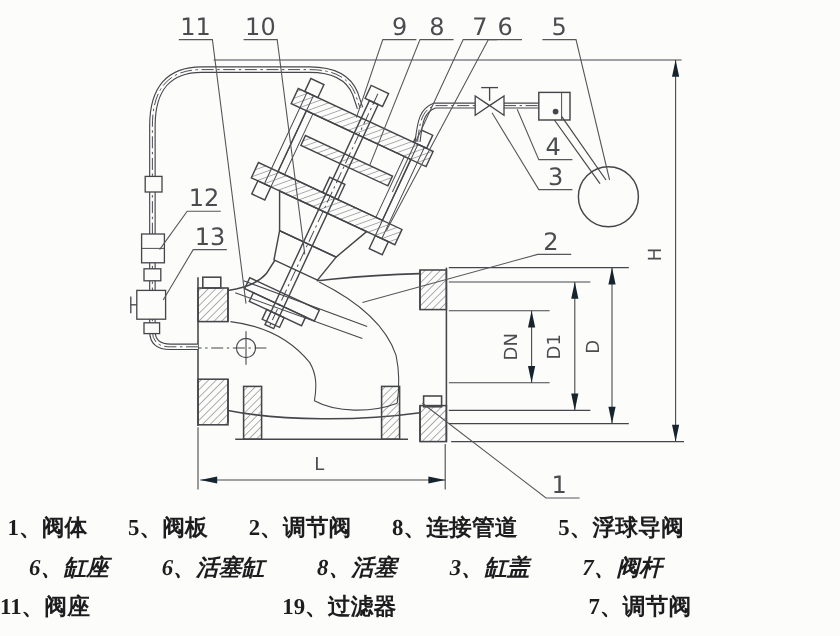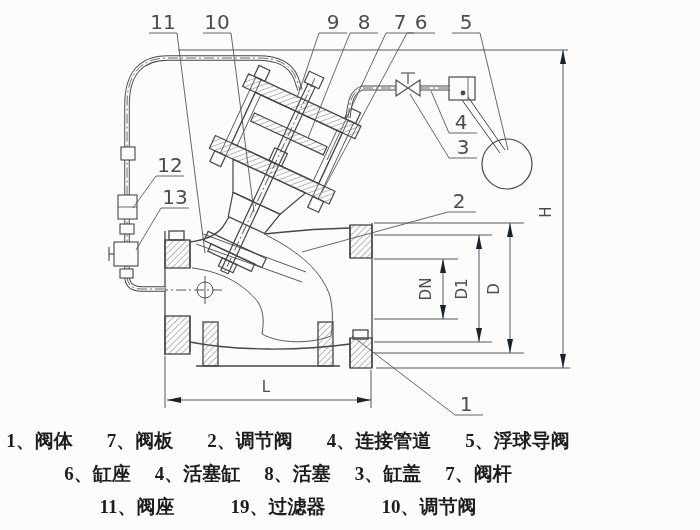--- a/index.html
+++ b/index.html
@@ -8,22 +8,22 @@
     font-family:"Liberation Sans",sans-serif;overflow:hidden;
   }
   .drawing{position:absolute;left:0;top:0;}
   .parts{
     position:absolute;left:0;top:424px;width:576px;
     color:#1d1d1f;font-weight:700;font-size:19px;
     font-family:"Liberation Serif","Liberation Sans",serif;
   }
   .parts-row{display:flex;justify-content:center;line-height:33px;white-space:nowrap;}
   .parts-row.r1{gap:34px;}
-  .parts-row.r2{gap:24px;}
-  .parts-row.r3{gap:56px;}
+  .parts-row.r2{gap:44px;font-style:italic;}
+  .parts-row.r3{gap:56px;justify-content:space-between;}
   text{font-family:"DejaVu Sans","Liberation Sans",sans-serif;fill:#4b4c50;}
   .callout-num{font-size:20px;}
   .dim-letter{font-size:15px;}
 </style>
 </head>
 <body>
 
 <div class="stage">
 
   <svg class="drawing" width="700" height="425" viewBox="0 0 700 425">
@@ -212,31 +212,31 @@
     <text class="callout-num" x="333" y="29" text-anchor="middle">9</text>
     <text class="callout-num" x="217" y="29" text-anchor="middle">10</text>
     <text class="callout-num" x="163" y="29" text-anchor="middle">11</text>
     <text class="callout-num" x="170" y="172" text-anchor="middle">12</text>
     <text class="callout-num" x="175" y="204" text-anchor="middle">13</text>
   </svg>
 
   <div class="parts">
     <div class="parts-row r1">
       <span>1、阀体</span>
-      <span>7、阀板</span>
+      <span>5、阀板</span>
       <span>2、调节阀</span>
-      <span>4、连接管道</span>
+      <span>8、连接管道</span>
       <span>5、浮球导阀</span>
     </div>
     <div class="parts-row r2">
       <span>6、缸座</span>
-      <span>4、活塞缸</span>
+      <span>6、活塞缸</span>
       <span>8、活塞</span>
       <span>3、缸盖</span>
       <span>7、阀杆</span>
     </div>
     <div class="parts-row r3">
       <span>11、阀座</span>
       <span>19、过滤器</span>
-      <span>10、调节阀</span>
+      <span>7、调节阀</span>
     </div>
   </div>
 </div>
 
 </body></html>

